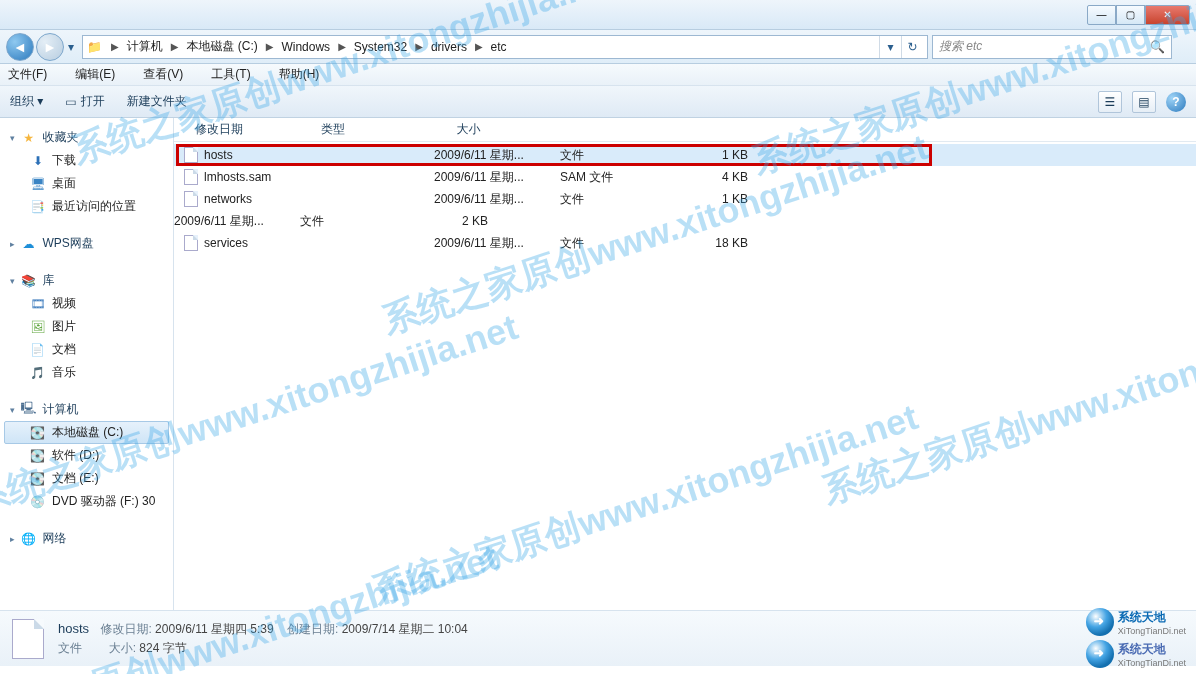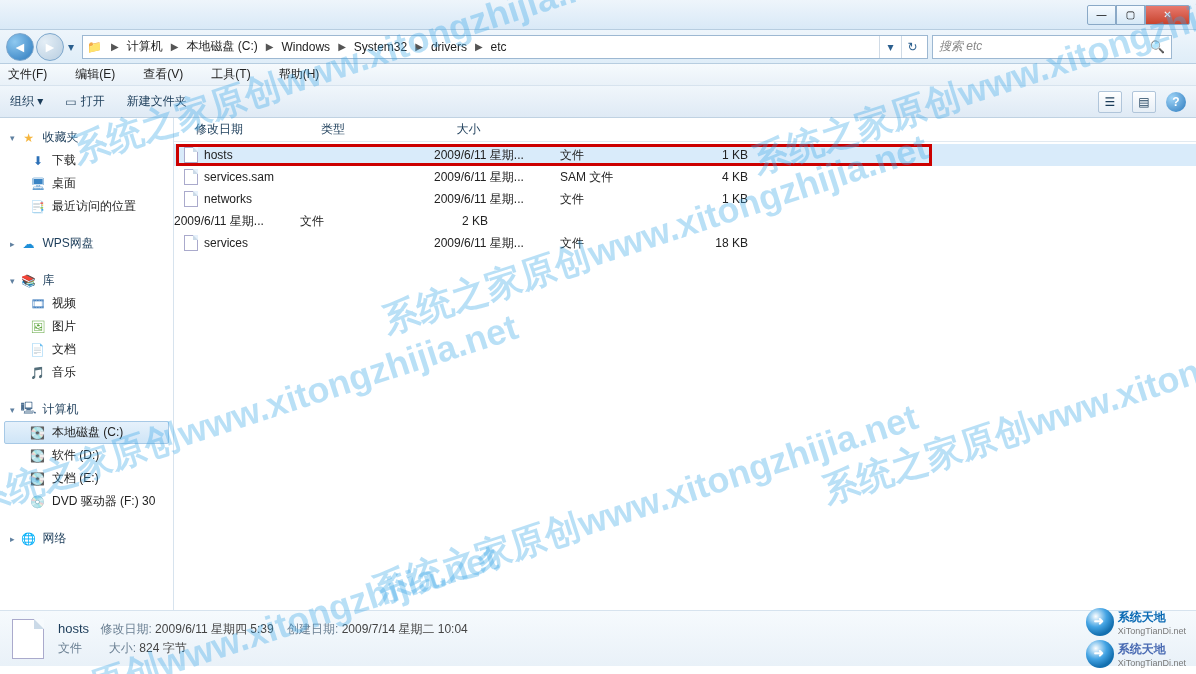--- a/index.html
+++ b/index.html
@@ -263,21 +263,21 @@
             <span>hosts</span>
           </div>
         <div class="cell-date">2009/6/11 星期...</div>
         <div class="cell-type">文件</div>
         <div class="cell-size">1 KB</div>
       </div>
 
       <div class="row">
         <div class="cell-name">
             <span class="file-ico"></span>
-            <span>services.sam</span>
+            <span>lmhosts.sam</span>
           </div>
         <div class="cell-date">2009/6/11 星期...</div>
         <div class="cell-type">SAM 文件</div>
         <div class="cell-size">4 KB</div>
       </div>
 
       <div class="row">
         <div class="cell-name">
             <span class="file-ico"></span>
             <span>networks</span>

